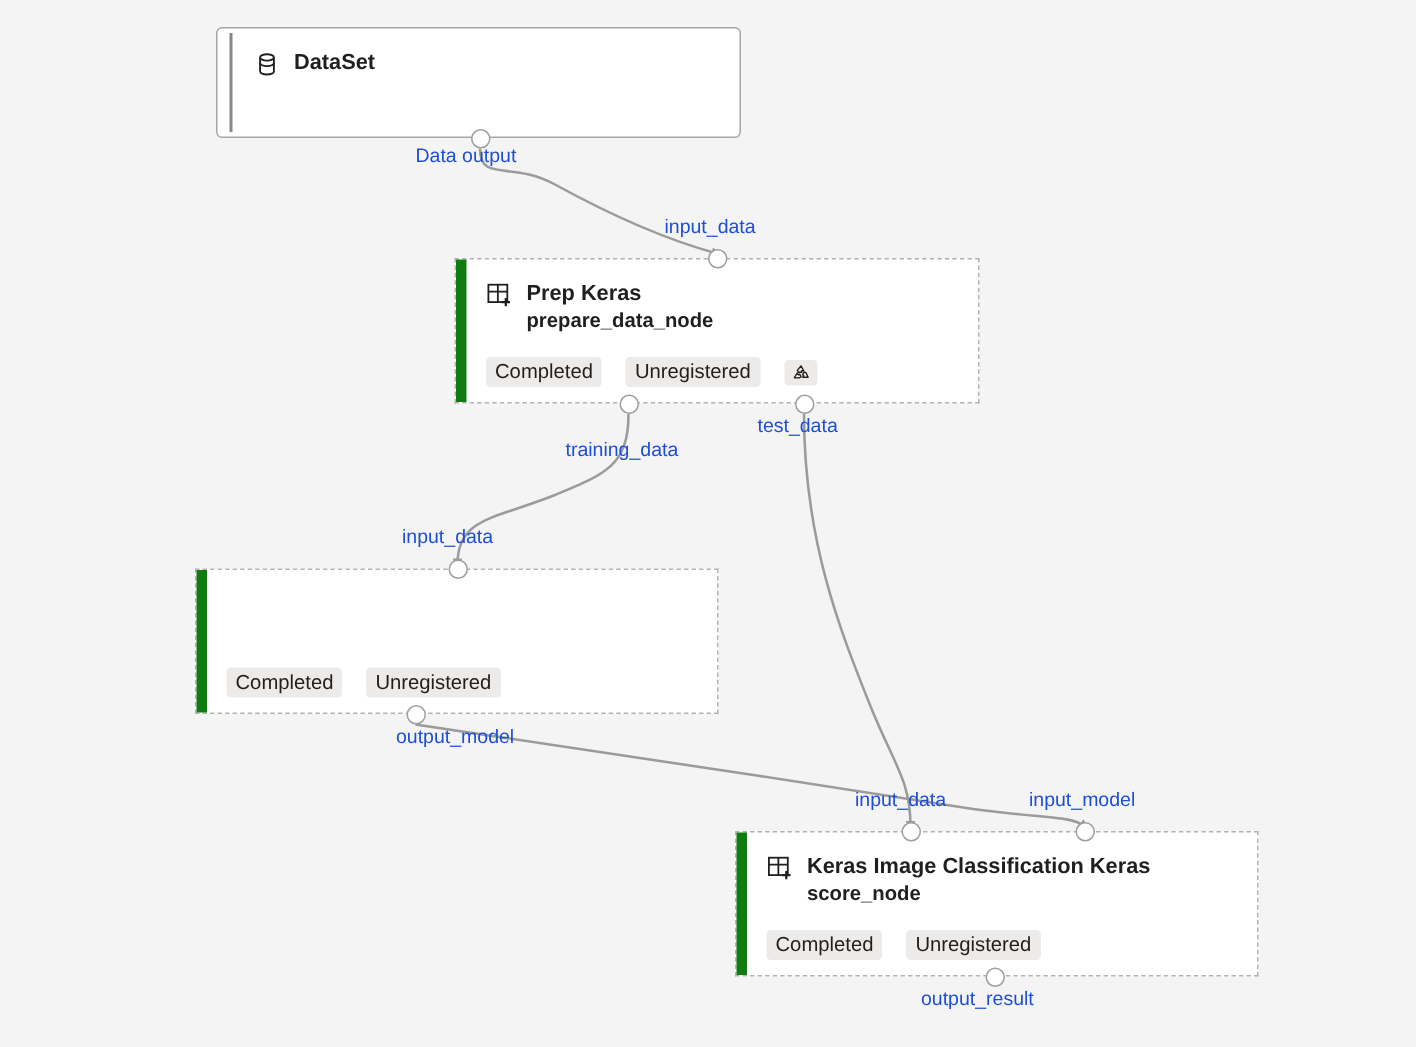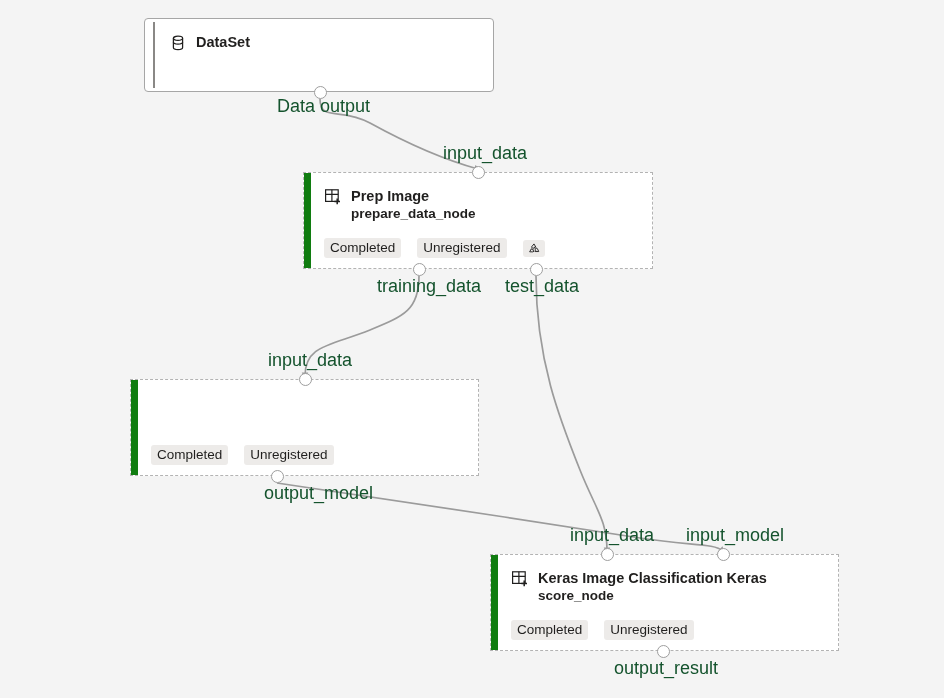--- a/index.html
+++ b/index.html
@@ -117,22 +117,22 @@
     width: 13px;
     height: 13px;
     box-sizing: border-box;
     border: 1.4px solid #9e9e9e;
     border-radius: 50%;
     background: #ffffff;
     z-index: 6;
   }
   .port-label {
     position: absolute;
-    font-size: 18px;
-    color: #14532d;
+    font-size: 13px;
+    color: #1d4ed8;
     white-space: nowrap;
     z-index: 5;
   }
 </style>
 </head>
 <body>
 
 <div id="canvas">
 
   <svg class="edge-layer" viewBox="0 0 944 698">
@@ -172,21 +172,21 @@
         <div class="node-body">
           <div class="node-head">
             <span class="node-icon">
               <svg viewBox="0 0 18 18" width="18" height="18" fill="none" stroke="#201f1e" stroke-width="1.2">
                 <rect x="1.6" y="1.8" width="12.6" height="11.6"></rect>
                 <path d="M1.6,6.4 L14.2,6.4 M7.9,1.8 L7.9,13.4"></path>
                 <path d="M13.2,10.6 L13.2,16.2 M10.4,13.4 L16.0,13.4" stroke-width="1.5"></path>
               </svg>
             </span>
             <div class="titles">
-              <div class="node-title">Prep Image</div>
+              <div class="node-title">Prep Keras</div>
               <div class="node-sub">prepare_data_node</div>
             </div>
           </div>
           <div class="badges">
             <span class="badge">Completed</span>
             <span class="badge">Unregistered</span>
             <span class="badge icon-badge">
               <svg viewBox="0 0 16 16" width="14" height="14" fill="none" stroke="#201f1e" stroke-width="1.05" stroke-linejoin="round">
                 <path d="M8,2.2 L10.1,5.9 L8.5,5.9 L8.5,7.0 L6.1,7.0 L5.2,5.6 Z"></path>
                 <path d="M3.0,11.2 L5.1,7.6 L6.0,9.0 L7.0,8.5 L8.1,10.6 L6.6,11.3 Z"></path>
@@ -227,21 +227,21 @@
           </div>
         </div>
       </div>
     </div>
   <div id="ports-host">
       <div class="port" style="left: 313.5px; top: 85.5px;"></div>
       <div class="port-label" style="left: 277px; top: 96px;">Data output</div>
       <div class="port" style="left: 471.5px; top: 165.5px;"></div>
       <div class="port-label" style="left: 443px; top: 143px;">input_data</div>
       <div class="port" style="left: 412.5px; top: 262.5px;"></div>
-      <div class="port-label" style="left: 377px; top: 276px;">training_data</div>
+      <div class="port-label" style="left: 377px; top: 292px;">training_data</div>
       <div class="port" style="left: 529.5px; top: 262.5px;"></div>
       <div class="port-label" style="left: 505px; top: 276px;">test_data</div>
       <div class="port" style="left: 298.5px; top: 372.5px;"></div>
       <div class="port-label" style="left: 268px; top: 350px;">input_data</div>
       <div class="port" style="left: 270.5px; top: 469.5px;"></div>
       <div class="port-label" style="left: 264px; top: 483px;">output_model</div>
       <div class="port" style="left: 600.5px; top: 547.5px;"></div>
       <div class="port-label" style="left: 570px; top: 525px;">input_data</div>
       <div class="port" style="left: 716.5px; top: 547.5px;"></div>
       <div class="port-label" style="left: 686px; top: 525px;">input_model</div>

